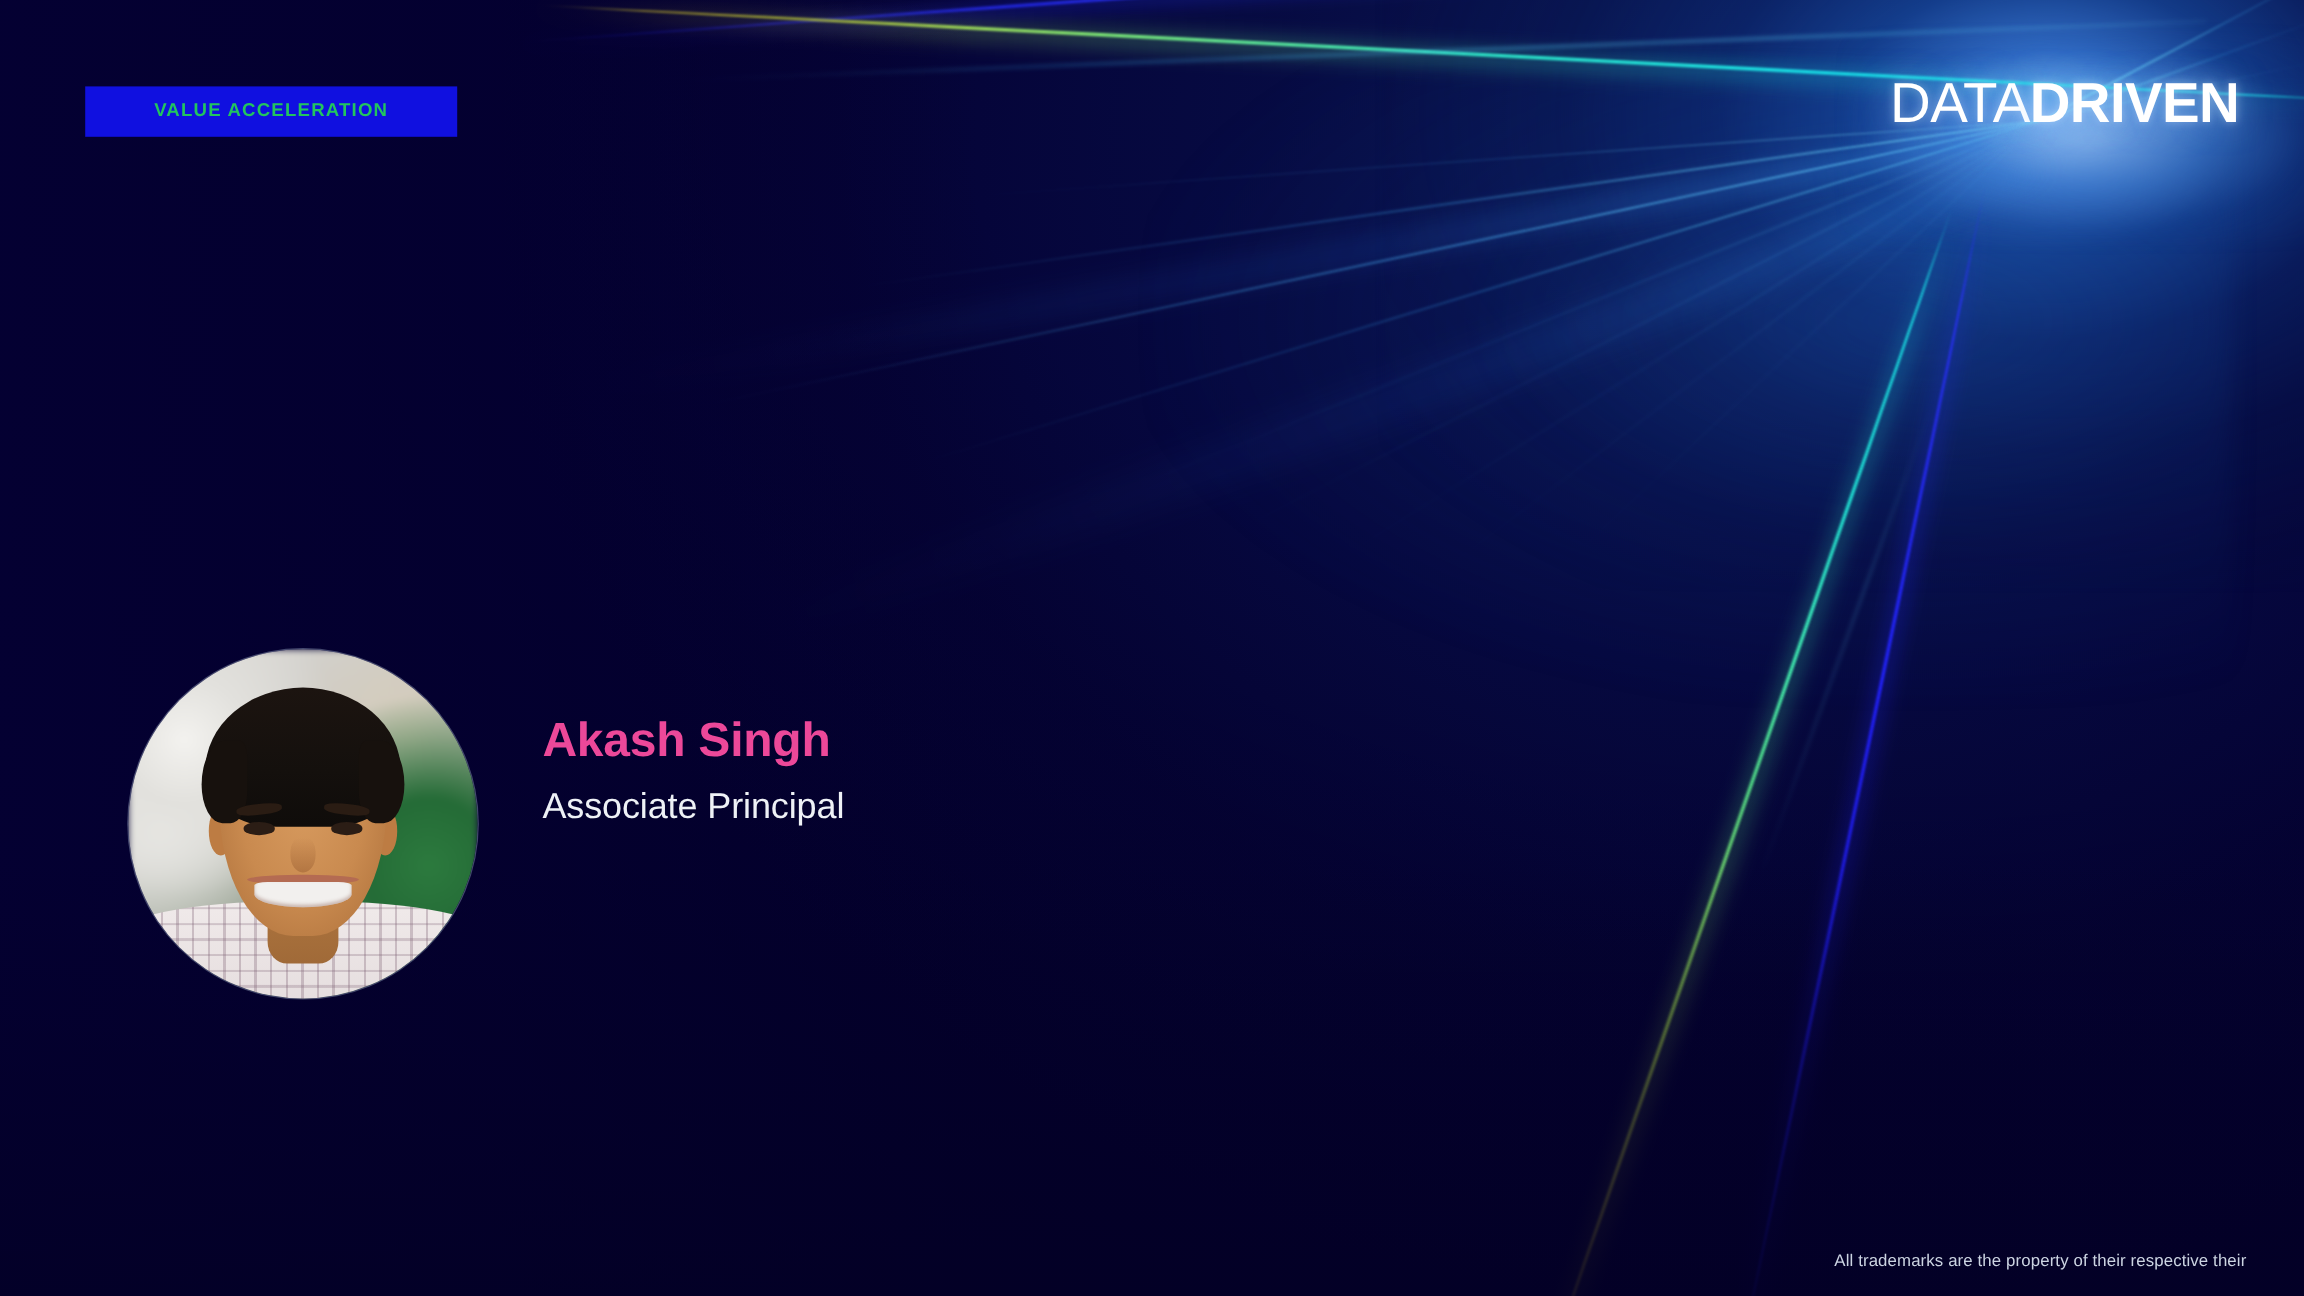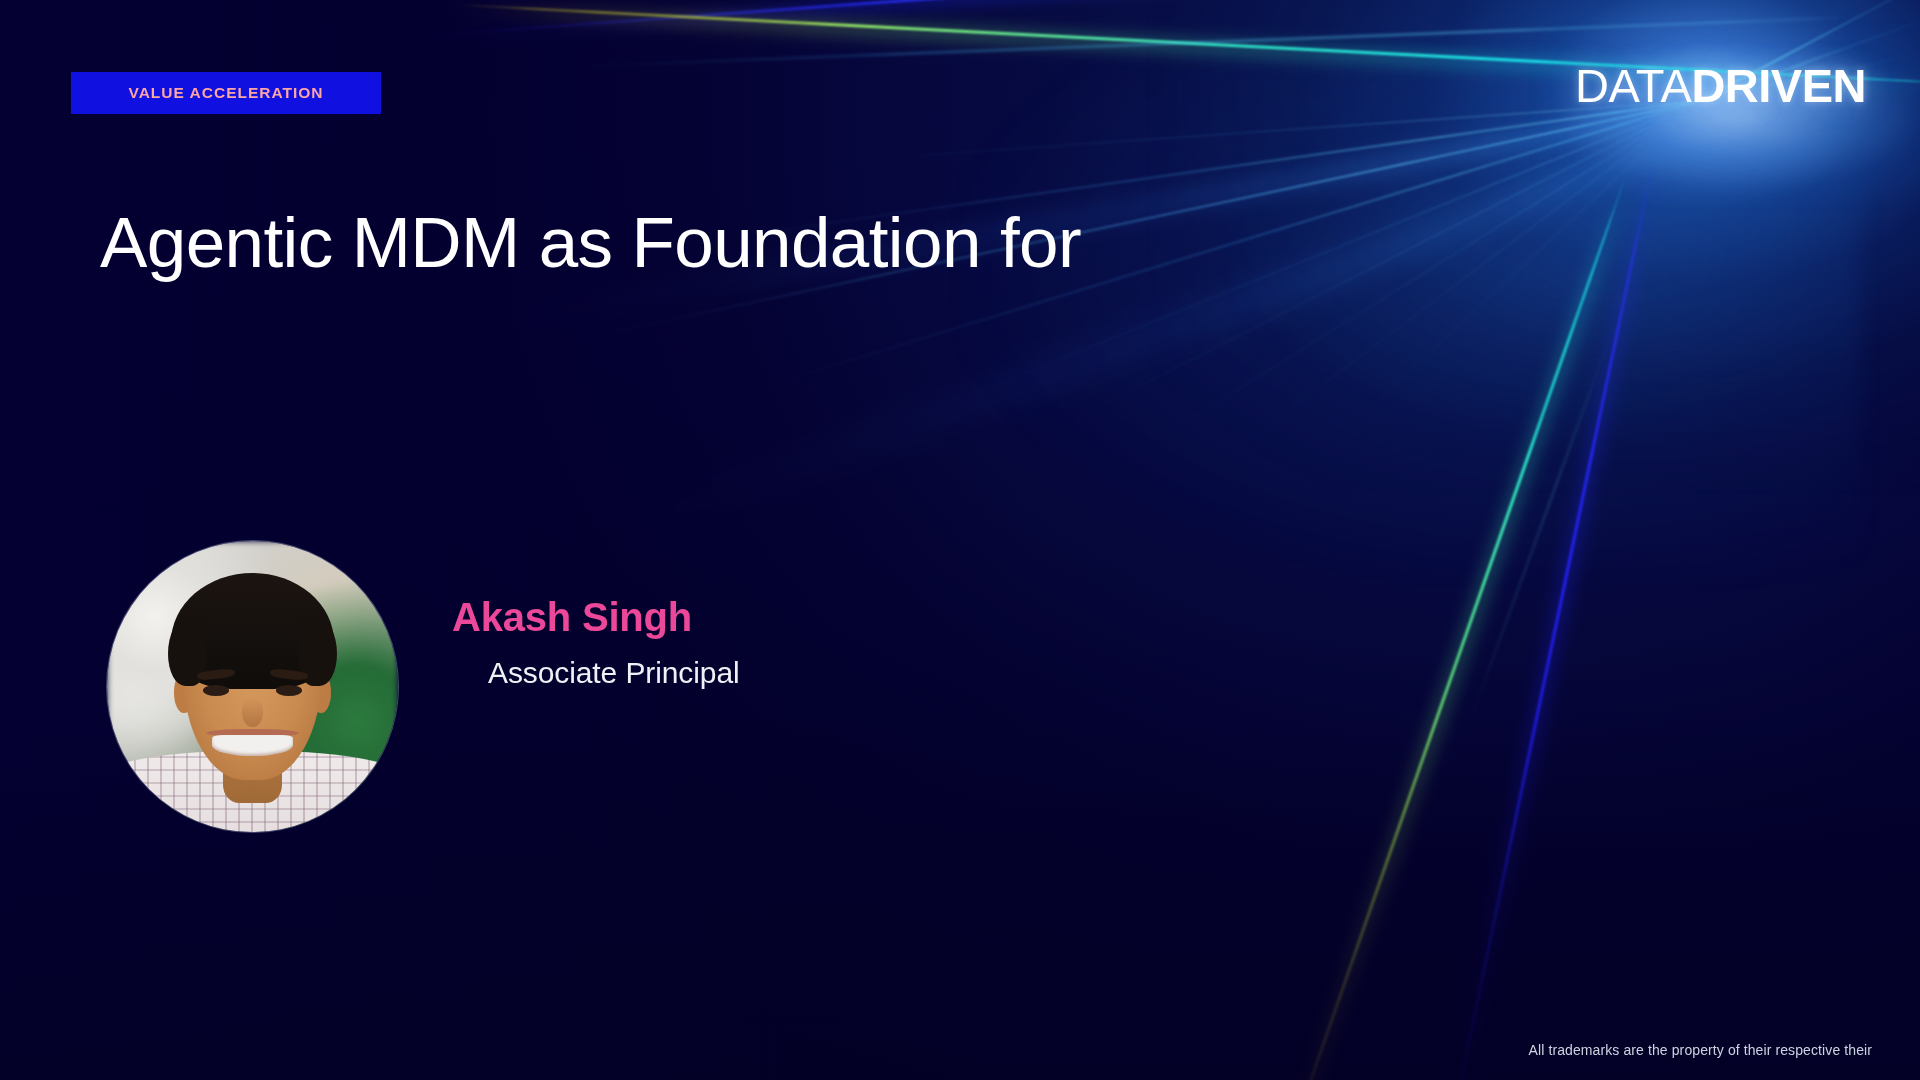--- a/index.html
+++ b/index.html
@@ -96,21 +96,21 @@
 
   
   .badge {
     position:absolute;
     left:71px; top:72px;
     width:310px; height:42px;
     background:#1010e0;
     display:flex; align-items:center; justify-content:center;
   }
   .badge-text {
-    color:#fca5a5;
+    color:#22c55e;
     font-size:15.5px;
     font-weight:bold;
     letter-spacing:1.0px;
   }
 
   
   .logo {
     position:absolute;
     right:54px; top:62px;
     font-size:47px;
@@ -229,21 +229,20 @@
     font-weight:bold;
     letter-spacing:-0.2px;
   }
   .speaker-role {
     position:absolute;
     left:452px; top:656px;
     color:#eef1f6;
     font-size:30px;
     font-weight:400;
     letter-spacing:-0.1px;
-    margin-left:36px;
   }
 
   
   .zs-logo {
     position:absolute;
     left:452px; top:706px;
     height:62px;
     display:flex; align-items:center; gap:14px;
   }
   .zs-mark { position:relative; width:72px; height:62px; }
@@ -342,21 +341,20 @@
 
   <div class="badge">
     <span class="badge-text">VALUE ACCELERATION</span>
   </div>
 
   <div class="logo">
     <span class="lt">DATA</span><span class="bd">DRIVEN</span>
   </div>
 
   <h1 class="title">
-    <span class="title-line">Agentic MDM as Foundation for</span>
   </h1>
 
   <div class="avatar">
     <div class="avatar-photo">
       <div class="ph-bg"></div>
       <div class="ph-shirt"></div>
       <div class="ph-neck"></div>
       <div class="ph-ear-l"></div>
       <div class="ph-ear-r"></div>
       <div class="ph-face"></div>

